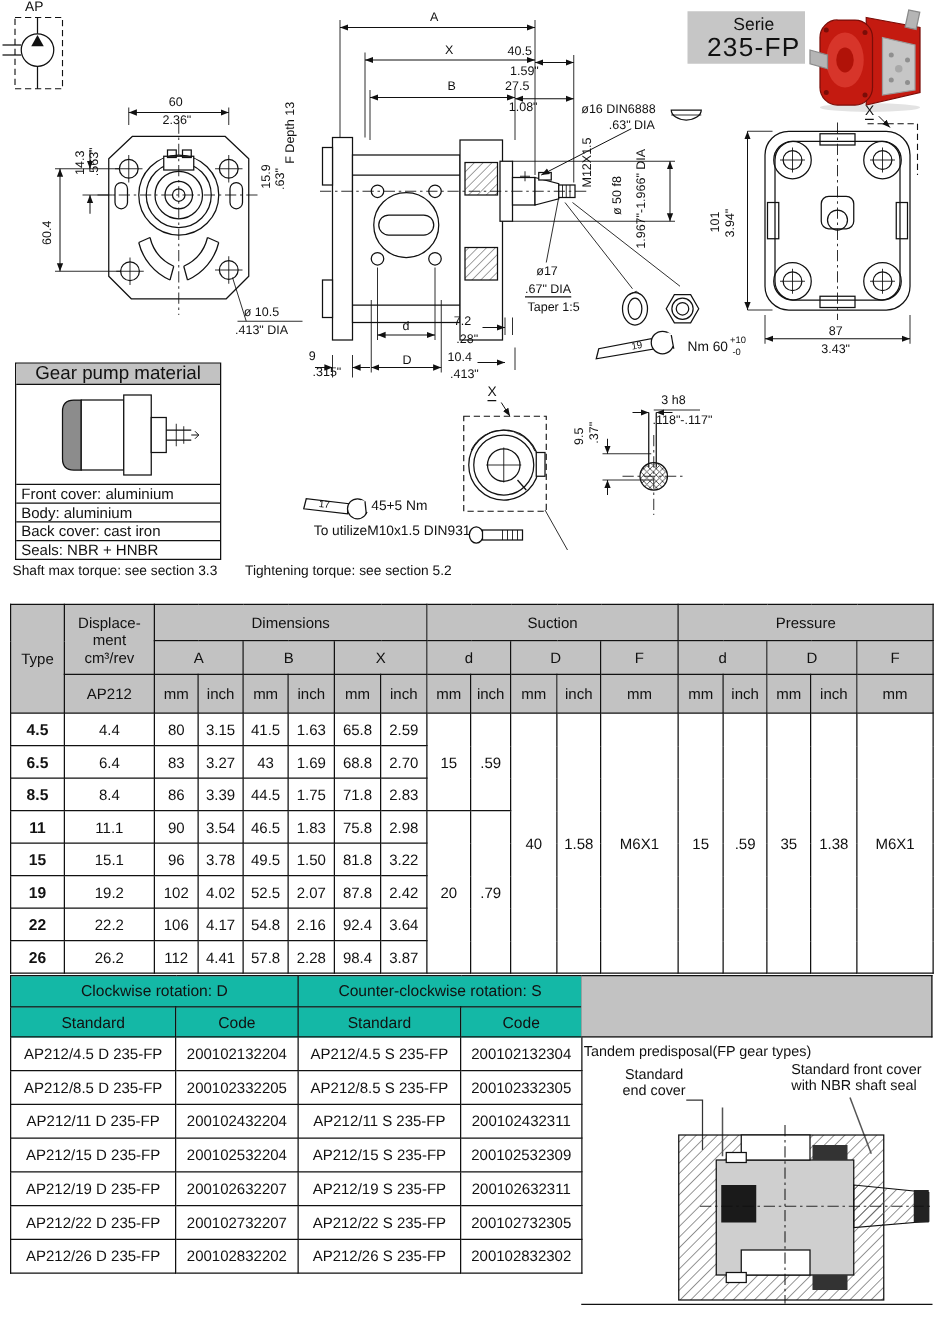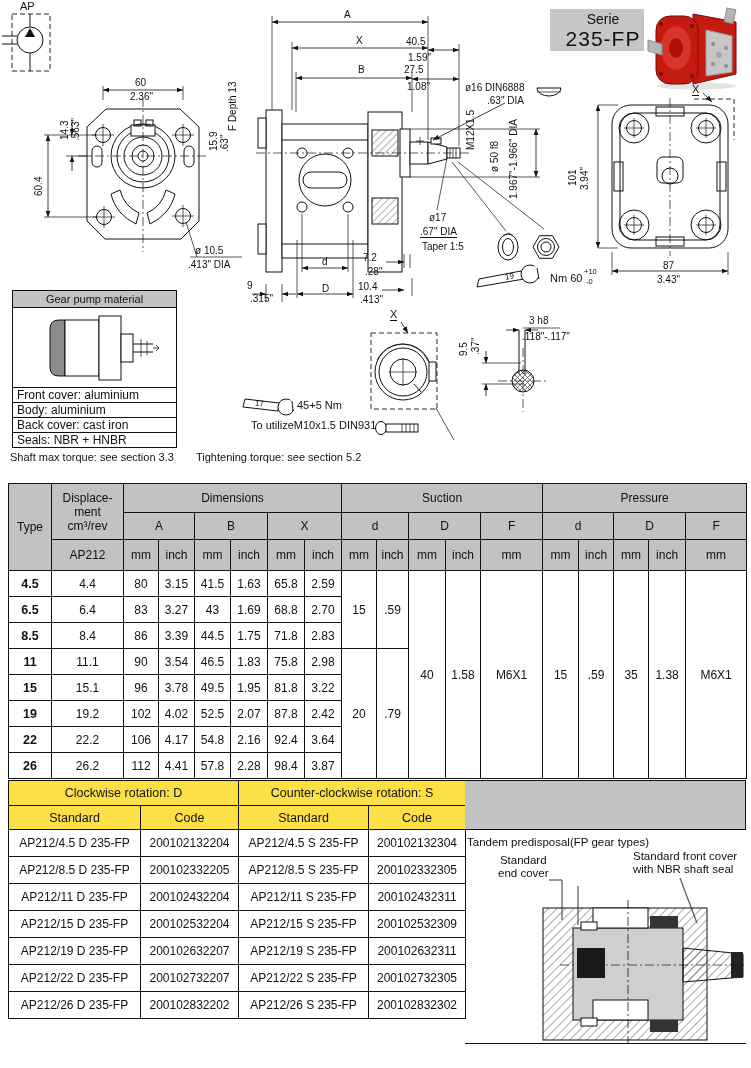--- a/index.html
+++ b/index.html
@@ -17,42 +17,42 @@
   .lbl-b{border-bottom:1px solid #111;}
   .tol{font-size:7.5px;line-height:8px;}
   
   .serie-box{position:absolute;left:550px;top:9px;width:82px;height:42px;background:#c6c6c6;
              text-align:center;padding-left:12px;}
   .serie-box .l1{font-size:14px;padding-top:2px;}
   .serie-box .l2{font-size:21px;letter-spacing:1px;}
   
   .mat-box{position:absolute;left:12px;top:290px;width:163px;border:1.5px solid #111;background:#fff;}
   .mat-title{background:#c2c2c2;border-bottom:1px solid #111;text-align:center;
-             font-size:11px;height:16px;line-height:16px;}
+             font-size:15px;height:16px;line-height:16px;}
   .mat-fig{height:79px;border-bottom:1px solid #111;}
   .mat-row{height:14px;line-height:14px;font-size:12px;padding-left:4px;border-bottom:1px solid #111;}
   .mat-row:last-child{border-bottom:none;}
   .note{position:absolute;font-size:11px;color:#111;}
   
   .dim-table{position:absolute;left:8px;top:483px;width:738px;border-collapse:collapse;
              table-layout:fixed;font-size:12px;}
   .dim-table th,.dim-table td{border:1px solid #111;text-align:center;padding:0;overflow:hidden;}
   .dim-table th{background:#c2c2c2;font-weight:normal;font-size:12px;}
   .dim-table td{height:25px;background:#fff;}
   .dim-table .h1 th{height:28px;}
   .dim-table .h2 th{height:26px;}
   .dim-table .h3 th{height:30px;}
   .dim-table td.typ{font-weight:bold;font-size:12.5px;}
   .dim-table{border:1.5px solid #111;}
   
   .rot-block{position:absolute;left:8px;top:780px;width:738px;height:266px;}
   .rot-table{position:absolute;left:0;top:0;border-collapse:collapse;table-layout:fixed;
              font-size:12px;border:1.5px solid #111;}
   .rot-table th,.rot-table td{border:1px solid #111;text-align:center;padding:0;}
-  .rot-table th{background:#fde047;font-weight:normal;font-size:12.5px;}
+  .rot-table th{background:#14b8a6;font-weight:normal;font-size:12.5px;}
   .rot-table .rh1 th{height:24px;}
   .rot-table .rh2 th{height:23px;}
   .rot-table td{height:26px;font-size:12px;}
   .rot-right{position:absolute;left:457px;top:0;width:281px;height:266px;}
   .rot-right-head{height:48px;background:#c2c2c2;border:1.5px solid #111;border-left:none;}
   .rot-right-body{position:relative;height:213px;border-bottom:1.5px solid #111;}
   .tnd-lbl{position:absolute;font-size:11.5px;line-height:13px;white-space:nowrap;}
 </style>
 </head>
 <body>
@@ -530,21 +530,21 @@
         <td>2.98</td>
         <td rowspan="5">20</td>
         <td rowspan="5">.79</td>
       </tr>
       <tr>
         <td class="typ">15</td>
         <td>15.1</td>
         <td>96</td>
         <td>3.78</td>
         <td>49.5</td>
-        <td>1.95</td>
+        <td>1.50</td>
         <td>81.8</td>
         <td>3.22</td>
       </tr>
       <tr>
         <td class="typ">19</td>
         <td>19.2</td>
         <td>102</td>
         <td>4.02</td>
         <td>52.5</td>
         <td>2.07</td>

